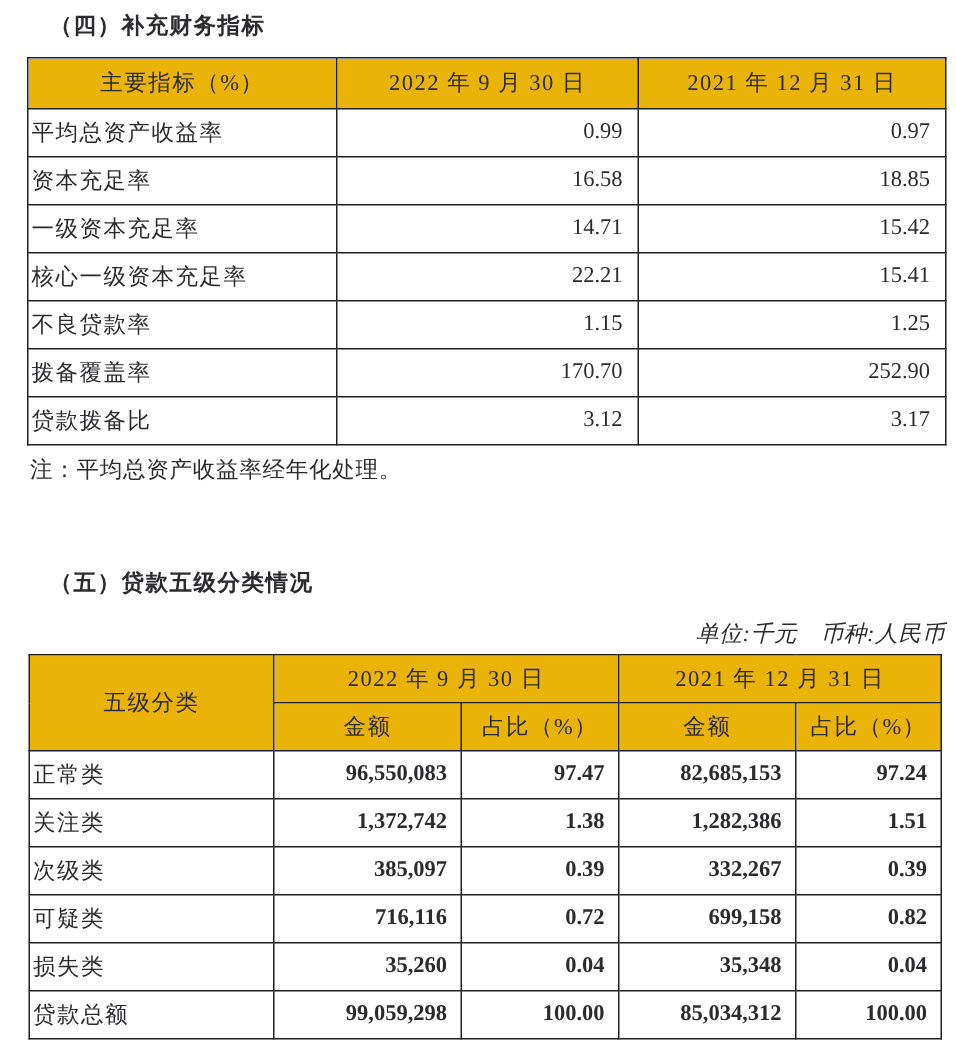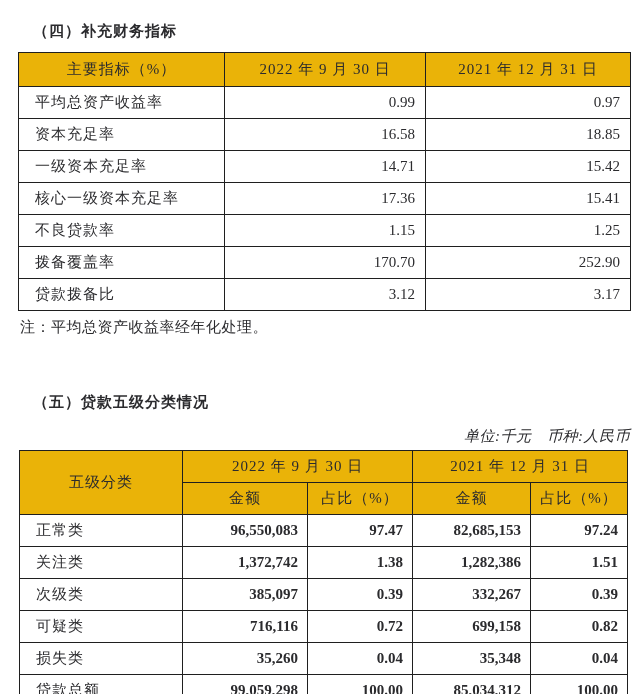--- a/index.html
+++ b/index.html
@@ -13,21 +13,21 @@
     font-family: "Liberation Serif", "DejaVu Serif", serif;
     color: #2b2b2e;
     overflow: hidden;
   }
   .sec-title {
     font-size: 15px;
     font-weight: bold;
     letter-spacing: 1px;
     margin: 0 0 0 33px;
   }
-  .title-4 { padding-top: 22px; }
+  .title-4 { padding-top: 8px; }
   .title-5 { margin-top: 56px; }
 
   table {
     border-collapse: collapse;
     table-layout: fixed;
     font-size: 15px;
   }
   th, td {
     border: 1px solid #1f1f1f;
     font-weight: normal;
@@ -42,21 +42,21 @@
   
   .tbl-indicators {
     margin: 11px 0 0 18px;
     width: 612px;
   }
   .tbl-indicators th { height: 31px; letter-spacing: 1px; }
   .tbl-indicators td { height: 29px; }
   .tbl-indicators .c0 { width: 206px; }
   .tbl-indicators .c1 { width: 201px; }
   .tbl-indicators .c2 { width: 205px; }
-  td.label { text-align: left; padding-left: 16px; letter-spacing: 1px; }
+  td.label { text-align: left; padding-left: 2px; letter-spacing: 1px; }
   td.num { text-align: right; padding-right: 10px; }
 
   .note {
     font-size: 15px;
     margin: 7px 0 6px 20px;
     letter-spacing: 0.5px;
   }
 
   .unit-line {
     font-size: 15px;
@@ -112,21 +112,21 @@
         <td class="num">16.58</td>
         <td class="num">18.85</td>
       </tr>
       <tr>
         <td class="label">一级资本充足率</td>
         <td class="num">14.71</td>
         <td class="num">15.42</td>
       </tr>
       <tr>
         <td class="label">核心一级资本充足率</td>
-        <td class="num">17.36</td>
+        <td class="num">22.21</td>
         <td class="num">15.41</td>
       </tr>
       <tr>
         <td class="label">不良贷款率</td>
         <td class="num">1.15</td>
         <td class="num">1.25</td>
       </tr>
       <tr>
         <td class="label">拨备覆盖率</td>
         <td class="num">170.70</td>

